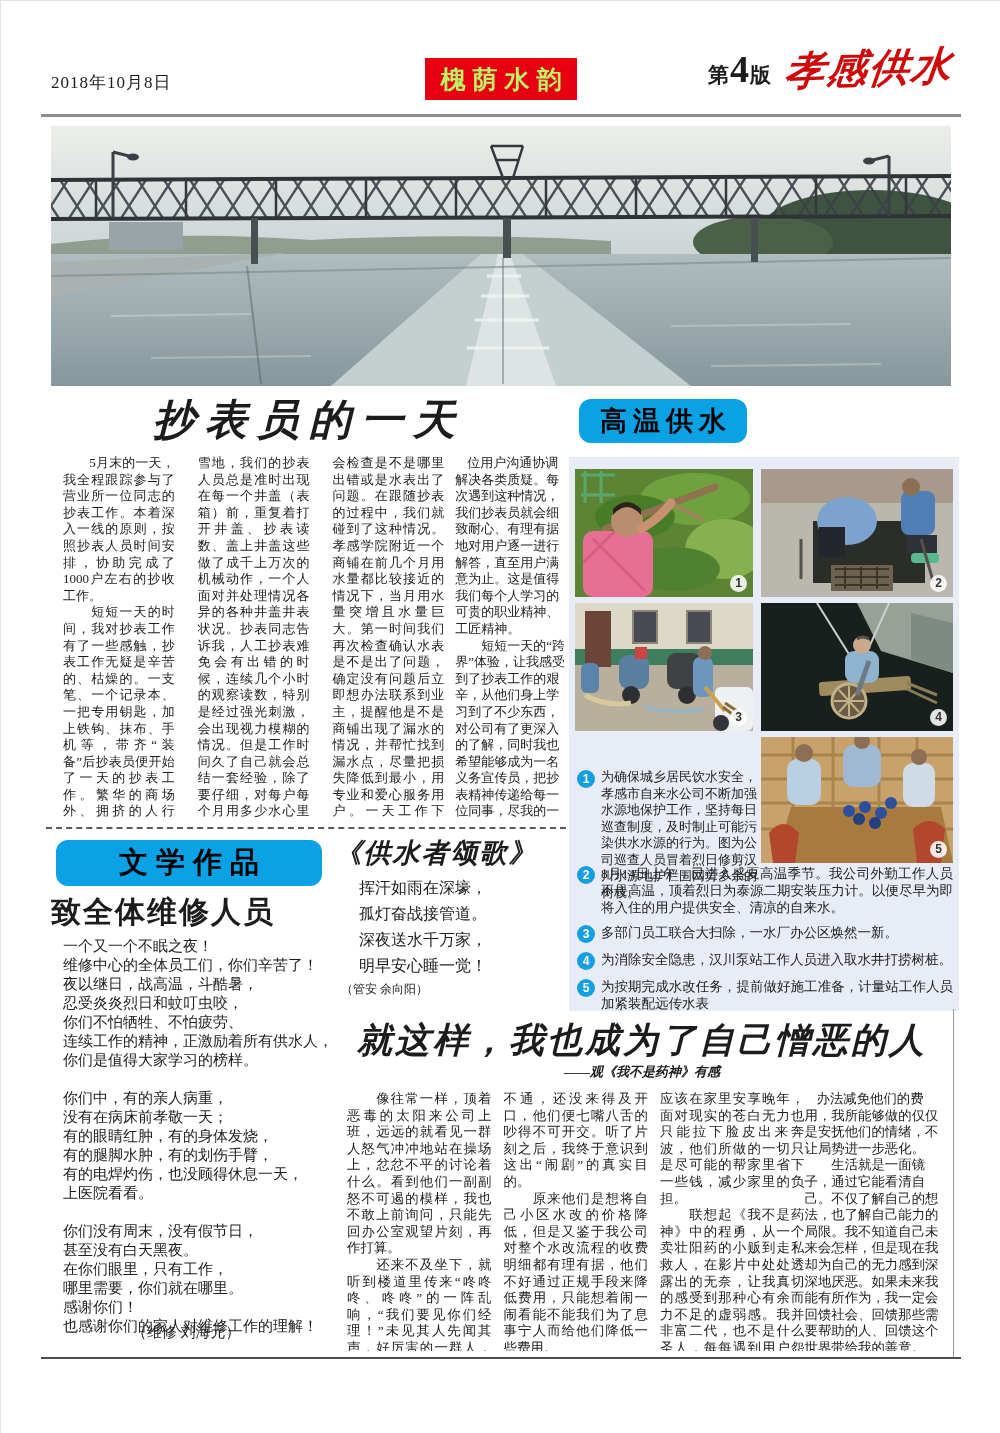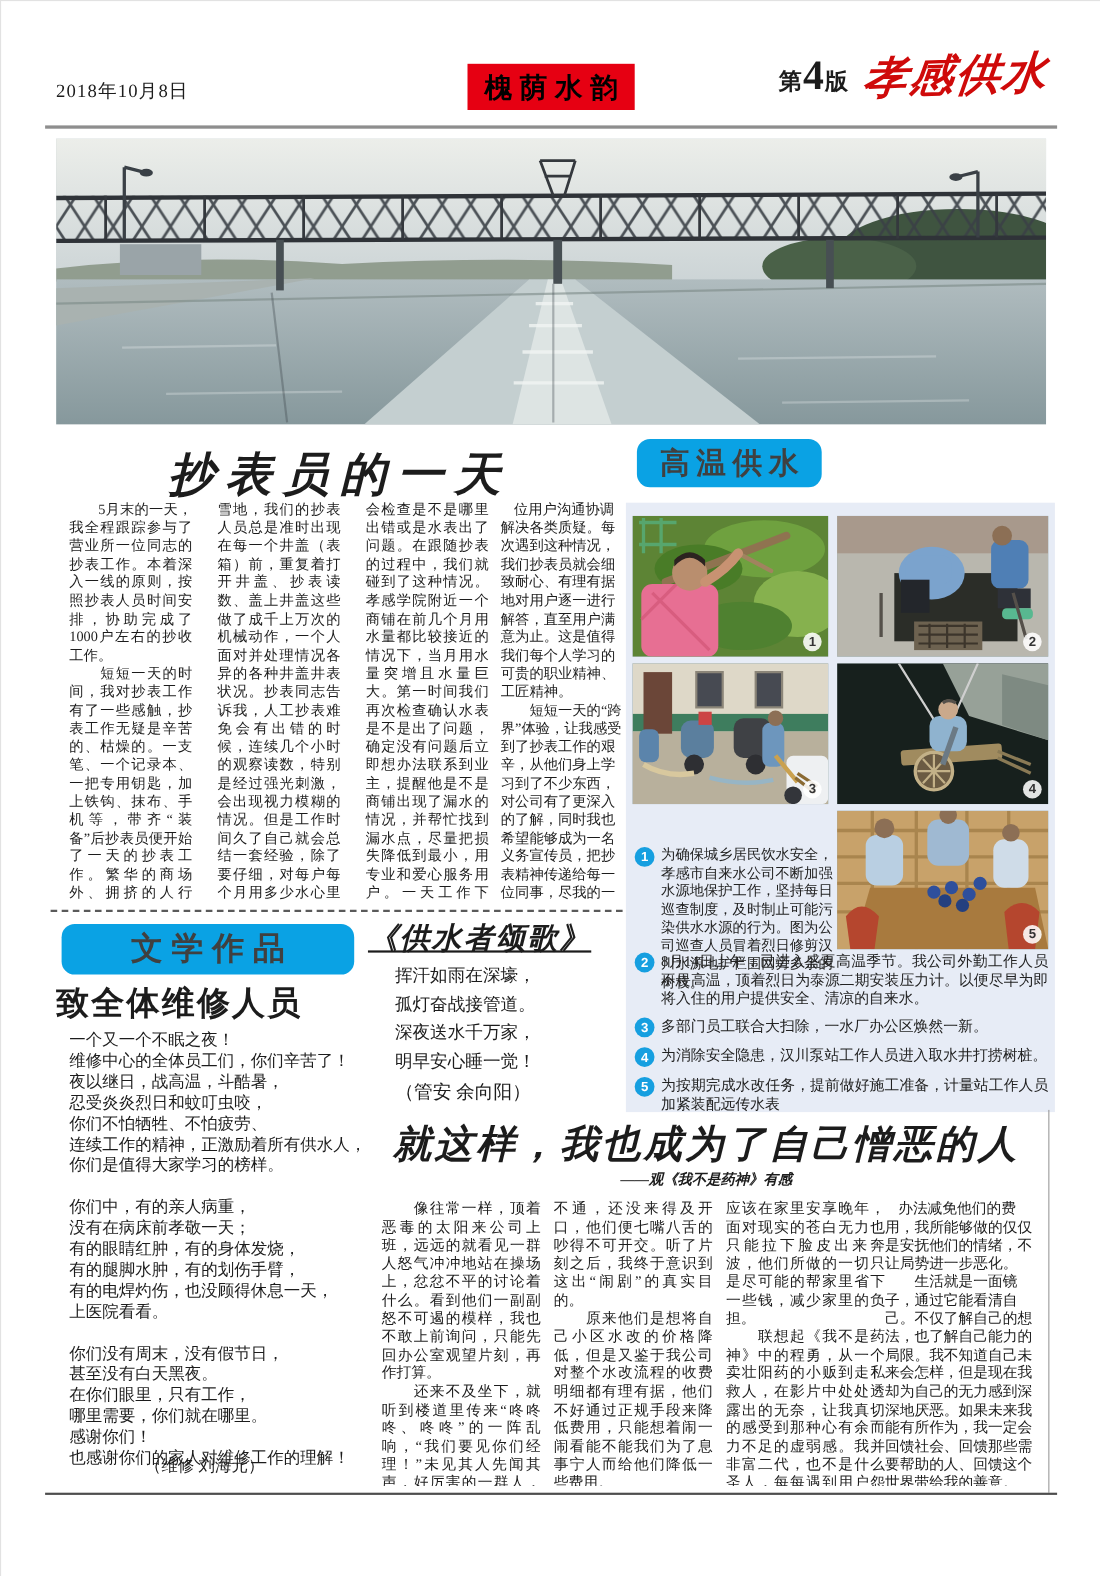--- a/index.html
+++ b/index.html
@@ -5,42 +5,42 @@
   html,body{margin:0;padding:0;background:#ffffff;}
   .page{position:relative;width:1000px;height:1433px;background:#ffffff;border:1px solid #e2e2e2;
         font-family:"Liberation Serif","DejaVu Serif",serif;color:#1c1c1c;overflow:hidden;}
   .abs{position:absolute;}
   .sans{font-family:"Liberation Sans","DejaVu Sans",sans-serif;}
   .pre{white-space:pre-line;margin-left:12px;}
   .just{text-align:justify;text-justify:inter-ideograph;}
 
   
   .hdr-date{left:50px;top:70px;font-size:17px;letter-spacing:1px;}
-  .banner{left:424px;top:57px;width:152px;height:42px;background:#e60012;color:#000000;
+  .banner{left:424px;top:57px;width:152px;height:42px;background:#e60012;color:#bef264;
           display:flex;align-items:center;justify-content:center;font-size:25px;font-weight:bold;letter-spacing:7px;text-indent:7px;}
   .hdr-right{right:48px;top:48px;display:flex;align-items:center;gap:14px;}
   .pagelabel{font-weight:bold;display:flex;align-items:baseline;}
   .pagelabel .s{font-size:21px;font-family:"Liberation Sans","DejaVu Sans",sans-serif;}
   .pagelabel .n{font-size:38px;font-family:"Liberation Serif","DejaVu Serif",serif;line-height:1;margin:0 1px;}
   .masthead{color:#cf0a0a;font-size:40px;font-weight:900;font-style:italic;transform:skewX(-8deg) rotate(-2deg);
             letter-spacing:2px;line-height:1;}
   .hdr-rule{left:40px;top:113px;width:920px;height:3px;background:#8e8e8e;}
 
   
   .main-photo{left:50px;top:125px;width:900px;height:260px;overflow:hidden;background:#cfd6d8;}
 
   
-  .a1-title{left:50px;top:408px;width:516px;text-align:center;font-size:42px;font-weight:bold;font-style:italic;
+  .a1-title{left:50px;top:396px;width:516px;text-align:center;font-size:42px;font-weight:bold;font-style:italic;
             letter-spacing:10px;line-height:1.1;}
   .a1-cols{left:50px;top:454px;width:516px;height:366px;display:flex;gap:11px;overflow:hidden;}
   .a1-cols .col{flex:1;font-size:13px;line-height:16.6px;}
   .dash-rule{left:45px;top:826px;width:520px;border-top:2px dashed #5a5a5a;height:0;}
 
   
-  .tag-blue{background:#0aa2e4;color:#404040;border-radius:12px;display:flex;align-items:center;justify-content:center;
+  .tag-blue{background:#0aa2e4;color:#000000;border-radius:12px;display:flex;align-items:center;justify-content:center;
             font-weight:bold;font-family:"Liberation Sans","DejaVu Sans",sans-serif;}
   .tag-hot{left:578px;top:398px;width:168px;height:44px;font-size:27px;letter-spacing:6px;text-indent:6px;}
   .tag-lit{left:55px;top:839px;width:266px;height:46px;font-size:29px;letter-spacing:8px;text-indent:8px;}
 
   
   .panel{left:568px;top:456px;width:390px;height:554px;background:#e7ecf6;}
   .ph{position:absolute;overflow:hidden;background:#9aa;}
   .ph svg{display:block;}
   .badge{position:absolute;right:6px;bottom:5px;width:17px;height:17px;border-radius:50%;
          background:rgba(255,255,255,0.88);color:#333;font-size:12px;font-weight:bold;line-height:17px;
@@ -49,23 +49,23 @@
   .cap .num{flex:0 0 auto;width:18px;height:18px;border-radius:50%;background:#169fe0;color:#fff;
             font-size:12px;font-weight:bold;line-height:18px;text-align:center;margin:1px 6px 0 0;
             font-family:"Liberation Sans","DejaVu Sans",sans-serif;}
   .cap1{left:8px;top:312px;width:180px;font-size:13px;line-height:16.5px;}
   .caps{left:8px;top:408px;width:376px;display:flex;flex-direction:column;gap:8px;font-size:13.5px;line-height:17px;}
 
   
   .poem1-title{left:50px;top:891px;font-size:30px;font-weight:bold;letter-spacing:2px;}
   .poem1-body{left:50px;top:936px;width:288px;font-size:15px;line-height:19px;}
   .poem1-sig{left:50px;top:1322px;width:270px;text-align:center;font-size:15px;}
-  .poem2-title{left:298px;top:834px;width:274px;text-align:center;font-size:27px;font-weight:bold;font-style:italic;letter-spacing:2px;text-decoration:underline;}
+  .poem2-title{left:298px;top:834px;width:274px;text-align:center;font-size:27px;font-weight:bold;font-style:italic;letter-spacing:2px;}
   .poem2-body{left:346px;top:874px;font-size:16px;line-height:26px;}
-  .poem2-sig{left:324px;top:980px;width:192px;text-align:center;font-size:17px;}
+  .poem2-sig{left:340px;top:980px;width:192px;text-align:left;font-size:12px;}
 
   
   .vrule{left:952px;top:1008px;width:1px;height:348px;background:#9a9a9a;}
   .a2-title{left:330px;top:1016px;width:622px;text-align:center;font-size:35px;font-weight:bold;font-style:italic;letter-spacing:3px;}
   .a2-sub{left:330px;top:1062px;width:622px;text-align:center;font-size:13px;font-weight:bold;font-style:italic;}
   .a2-cols{left:334px;top:1090px;width:614px;height:260px;display:flex;overflow:hidden;}
   .a2-cols .col{flex:1;font-size:13.4px;line-height:16.6px;}
 
   
   .foot-rule{left:40px;top:1356px;width:920px;height:2px;background:#4d4d4d;}

